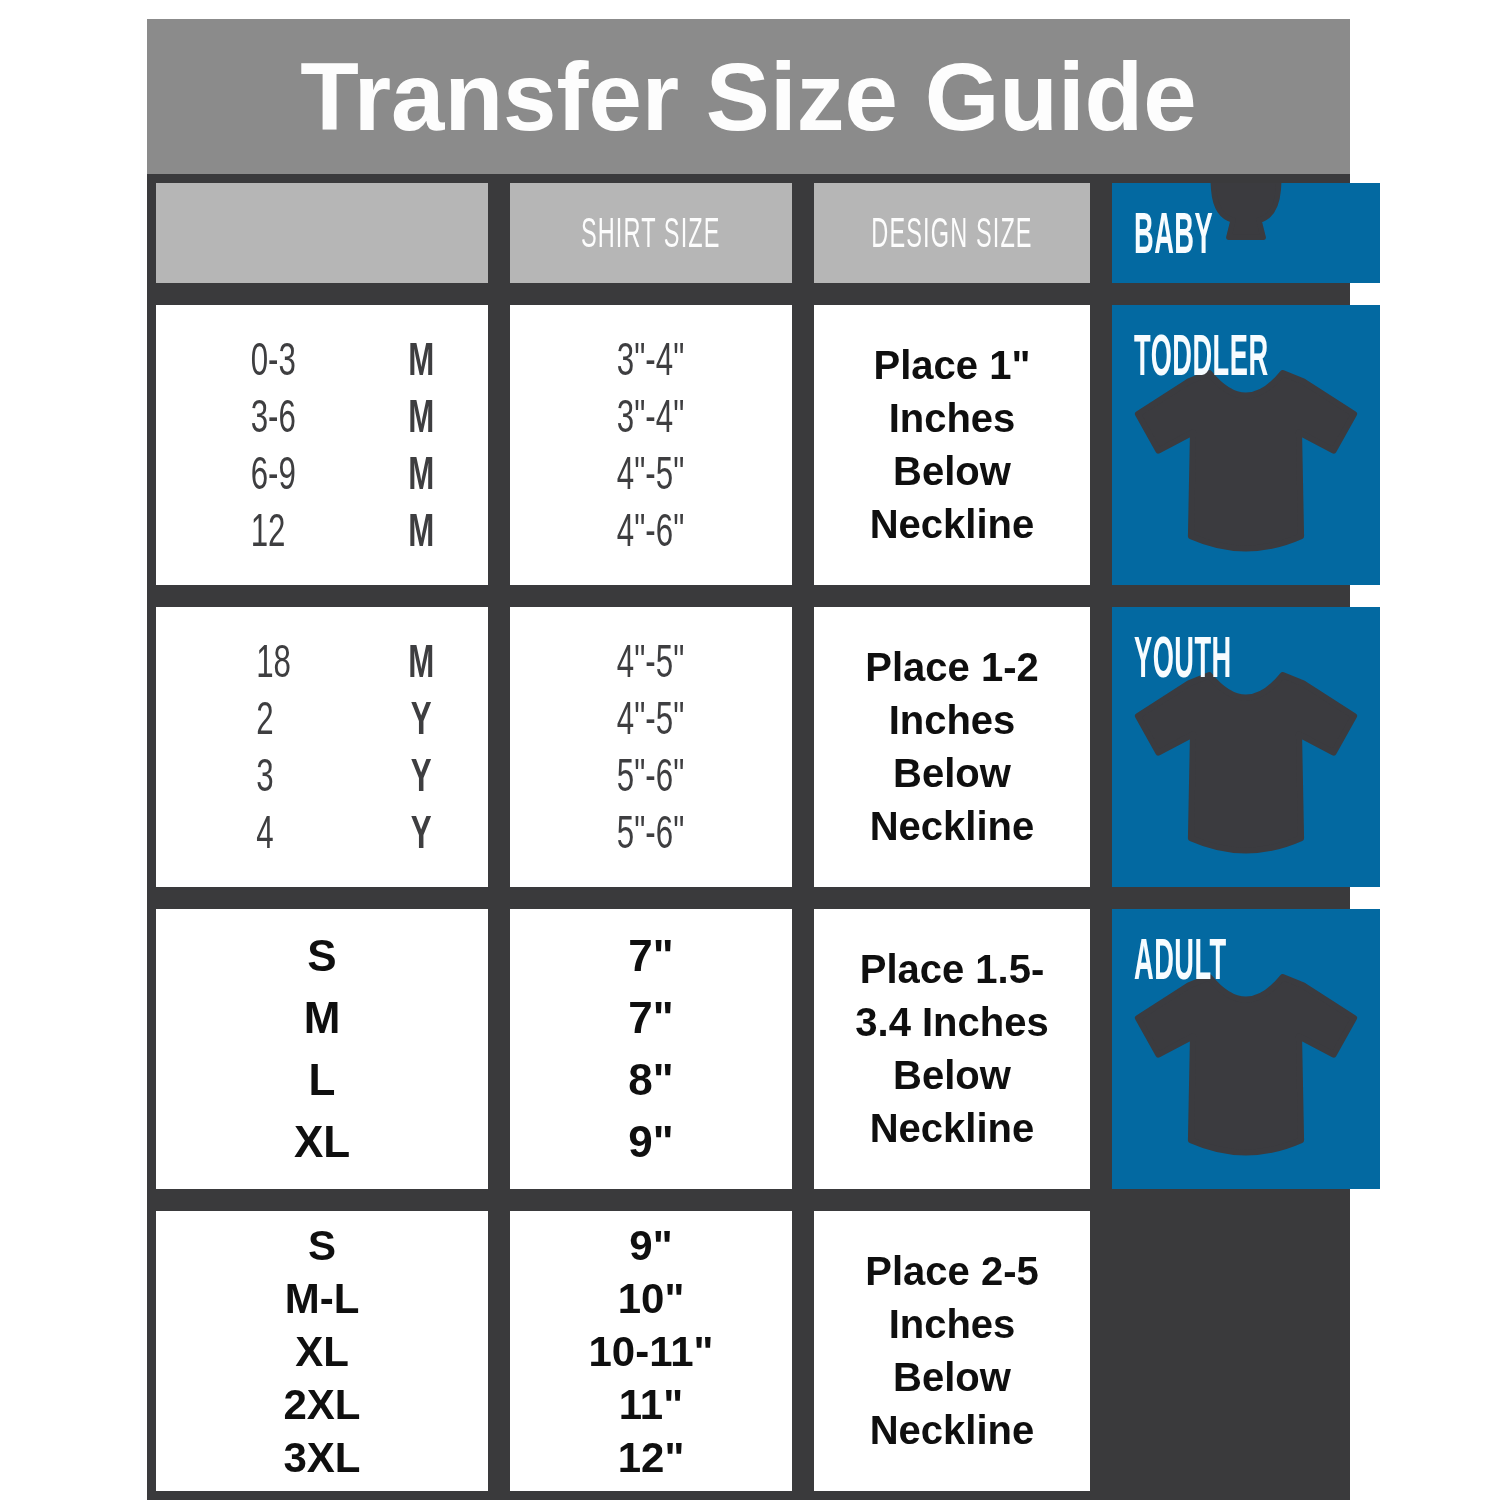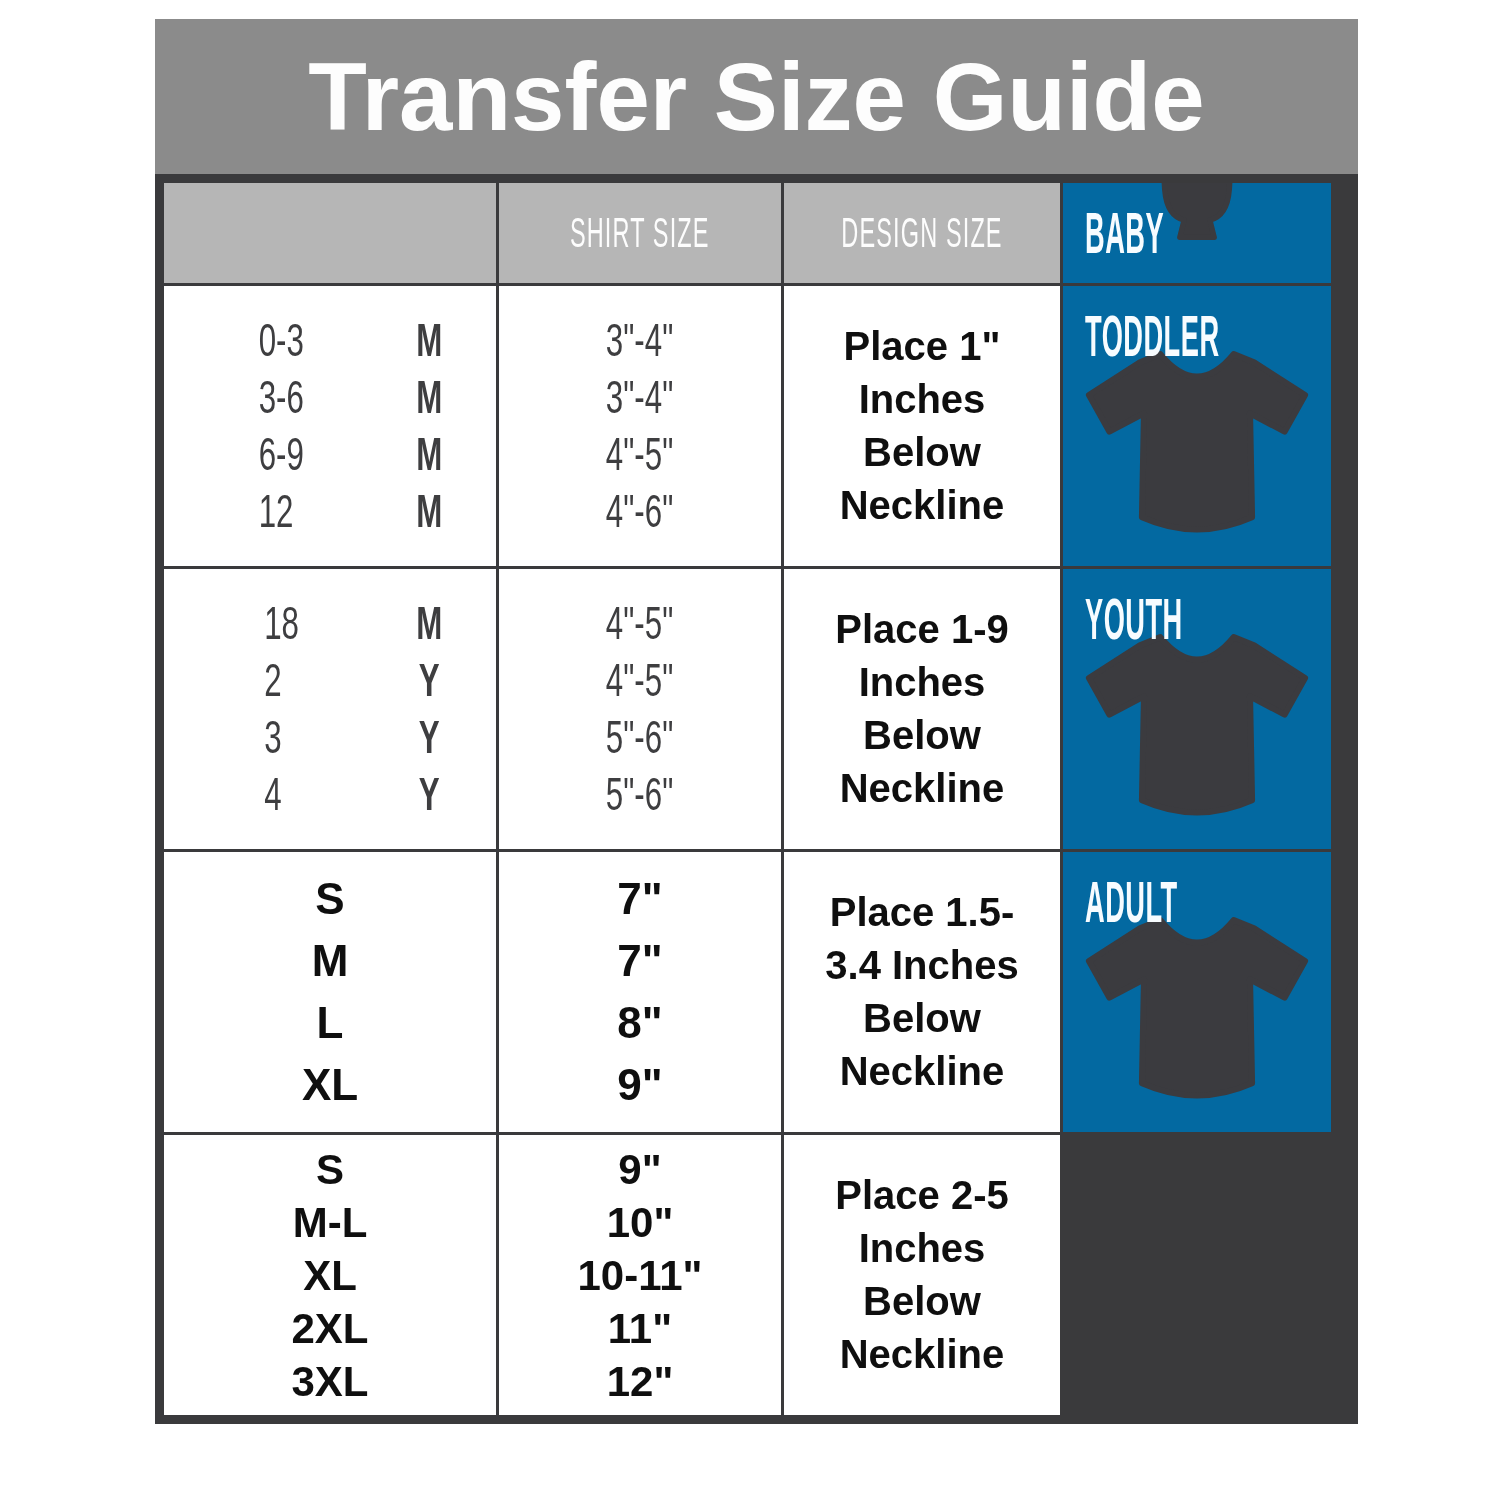--- a/index.html
+++ b/index.html
@@ -1,25 +1,25 @@
 <!DOCTYPE html>
 <html><head>
 <meta charset="utf-8">
 <style>
   html,body{margin:0;padding:0;background:#ffffff;}
   .page{position:relative;width:1500px;height:1500px;background:#ffffff;overflow:hidden;
         font-family:"Liberation Sans", sans-serif;}
-  .sheet{position:absolute;left:147px;top:19px;width:1203px;margin-left:8px;}
+  .sheet{position:absolute;left:147px;top:19px;width:1203px;}
 
   
   .title-bar{width:1203px;height:155px;background:#8B8B8B;display:flex;align-items:center;justify-content:center;}
   .title-bar span{color:#FDFDFD;font-size:96px;font-weight:bold;letter-spacing:0px;}
 
   
-  .grid{display:grid;background:#3A3A3C;padding:9px;gap:3px;
+  .grid{display:grid;background:#3A3A3C;padding:9px;gap:22px;
         grid-template-columns:332px 282px 276px 268px;
         grid-template-rows:100px 280px 280px 280px 280px;}
   .cell{background:#ffffff;display:flex;align-items:center;justify-content:center;position:relative;overflow:hidden;}
   .cell.head{background:#B6B6B6;}
   .cell.cat{background:#0369a1;}
 
   
   .sq-head{display:inline-block;transform:scaleX(0.56);transform-origin:center;
            color:#FDFDFD;font-size:42px;letter-spacing:2px;font-weight:normal;white-space:nowrap;}
   .cat-label{position:absolute;top:16px;left:22px;z-index:2;color:#F7FCFF;font-size:58px;font-weight:bold;
@@ -121,21 +121,21 @@
             </div>
         </div>
       </div>
       <div class="cell">
         <span class="list-cond">4"-5"
 4"-5"
 5"-6"
 5"-6"</span>
       </div>
       <div class="cell">
-        <div class="placement-text">Place 1-9
+        <div class="placement-text">Place 1-2
 Inches
 Below
 Neckline</div>
       </div>
 
       <div class="cell cat">
         <span class="cat-label">YOUTH</span>
         <svg class="icon" viewBox="0 0 120 105" width="245" height="214">
           <path d="M42,5 Q60,27 78,5 L88,9 L113,25 L103,43 L86,34 L87,85 Q60,97 33,85 L34,34 L17,43 L7,25 L32,9 Z" fill="#3B3B3F" stroke="#3B3B3F" stroke-width="3" stroke-linejoin="round"></path>
         </svg>

